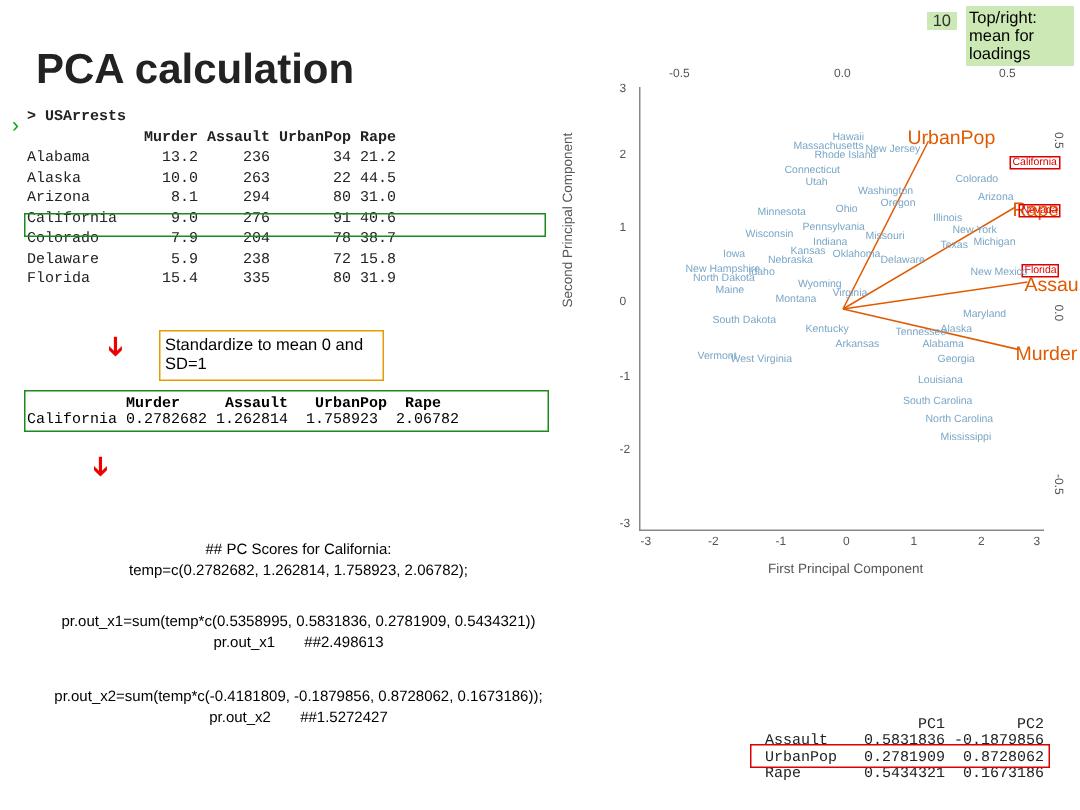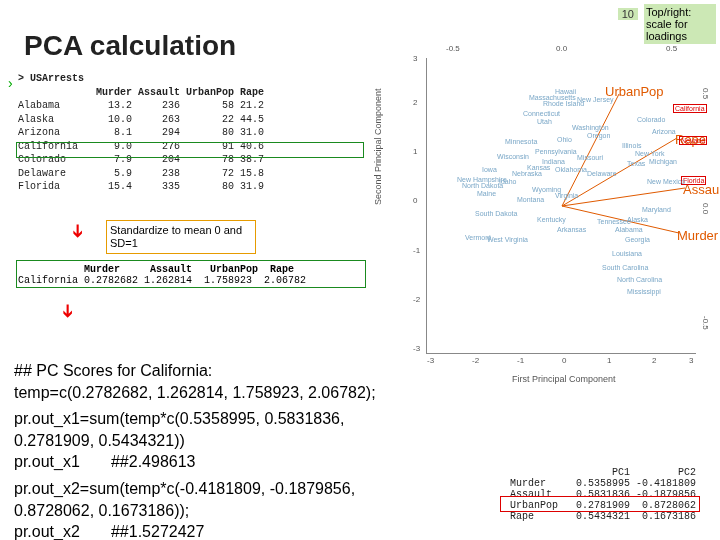--- a/index.html
+++ b/index.html
@@ -12,24 +12,24 @@
   .arrow-g { position: absolute; left: 8px; top: 75px; font-size: 14px; color: #0a0; }
   .tbl { position: absolute; top: 72px; left: 18px; font-family: 'Courier New', monospace; font-size: 10px; color: #222; line-height: 1.35; }
   .tbl .hdr { font-weight: bold; }
   .green-box { position: absolute; border: 1.5px solid #1a8a1f; }
   .gbox1 { top: 142px; left: 16px; width: 348px; height: 16px; }
   .red-arrow { position: absolute; top: 220px; left: 70px; color: #e00; font-size: 18px; transform: rotate(90deg); }
   .stdz { position: absolute; top: 220px; left: 106px; width: 150px; font-size: 11px; border: 1.5px solid #e69b00; background: #fff; padding: 3px; line-height: 1.2; }
   .tbl2 { position: absolute; top: 264px; left: 18px; font-family: 'Courier New', monospace; font-size: 10px; }
   .gbox2 { top: 260px; left: 16px; width: 350px; height: 28px; }
   .red-arrow2 { position: absolute; top: 300px; left: 60px; color: #e00; font-size: 18px; transform: rotate(90deg); }
-  .code { position: absolute; left: 14px; font-size: 16px; line-height: 1.35; }
+  .code { position: absolute; left: 14px; font-size: 10px; line-height: 1.35; text-align: center; }
   .code1 { top: 360px; width: 370px; }
   .code2 { top: 408px; width: 370px; }
-  .code3 { top: 478px; width: 370px; }
+  .code3 { top: 458px; width: 370px; }
   .biplot { position: absolute; top: 30px; left: 396px; width: 316px; height: 340px; }
   .biplot .axlab { position: absolute; font-size: 9px; color: #555; }
   .biplot .yaxis { left: -18px; top: 170px; transform: rotate(-90deg); transform-origin: left; }
   .biplot .xaxis { left: 116px; bottom: -14px; }
   .bp-area { position: absolute; top: 28px; left: 30px; width: 270px; height: 296px; border-left: 1px solid #888; border-bottom: 1px solid #888; }
   .state { position: absolute; font-size: 7px; color: #7aa7c7; white-space: nowrap; }
   .vec { position: absolute; color: #e05a00; font-size: 13px; }
   .tick { position: absolute; font-size: 8px; color: #555; }
   .loadbox { position: absolute; bottom: 18px; right: 24px; font-family: 'Courier New', monospace; font-size: 10px; color: #222; }
   .loadbox .row { white-space: pre; }
@@ -37,30 +37,30 @@
   .rbox1 { bottom: 28px; right: 20px; width: 200px; height: 16px; }
   .bp-top-ticks { position: absolute; top: 14px; left: 30px; width: 270px; font-size: 8px; color: #555; }
   .bp-right-ticks { position: absolute; top: 28px; right: 2px; height: 296px; font-size: 8px; color: #555; }
   svg.arrows { position: absolute; top:0; left:0; }
 </style>
 </head>
 <body>
 
 <div class="header">
   <div class="pagenum">10</div>
-  <div class="note-tr">Top/right: scale for loadings</div>
+  <div class="note-tr">Top/right: mean for loadings</div>
 </div>
 
 <h1 class="title">PCA calculation</h1>
 
 <div class="arrow-g">›</div>
 <div class="tbl">
   <div class="hdr">&gt; USArrests</div>
   <div class="hdr" style="white-space:pre">             Murder Assault UrbanPop Rape</div>
-  <div style="white-space:pre">Alabama        13.2     236       58 21.2</div>
+  <div style="white-space:pre">Alabama        13.2     236       34 21.2</div>
   <div style="white-space:pre">Alaska         10.0     263       22 44.5</div>
   <div style="white-space:pre">Arizona         8.1     294       80 31.0</div>
   <div style="white-space:pre">California      9.0     276       91 40.6</div>
   <div style="white-space:pre">Colorado        7.9     204       78 38.7</div>
   <div style="white-space:pre">Delaware        5.9     238       72 15.8</div>
   <div style="white-space:pre">Florida        15.4     335       80 31.9</div>
 </div>
 <div class="green-box gbox1"></div>
 
 <div class="red-arrow">➔</div>
@@ -170,18 +170,17 @@
   </div>
   <div class="bp-right-ticks">
     <span class="tick" style="top:30px;right:0;writing-mode:vertical-rl">0.5</span>
     <span class="tick" style="top:145px;right:0;writing-mode:vertical-rl">0.0</span>
     <span class="tick" style="top:258px;right:0;writing-mode:vertical-rl">-0.5</span>
   </div>
 </div>
 
 <div class="loadbox">
   <div class="row">                 PC1        PC2</div>
-  <div class="row">Murder     0.5358995 -0.4181809</div>
   <div class="row">Assault    0.5831836 -0.1879856</div>
   <div class="row">UrbanPop   0.2781909  0.8728062</div>
   <div class="row">Rape       0.5434321  0.1673186</div>
 </div>
 <div class="redbox rbox1"></div>
 
 </body></html>

